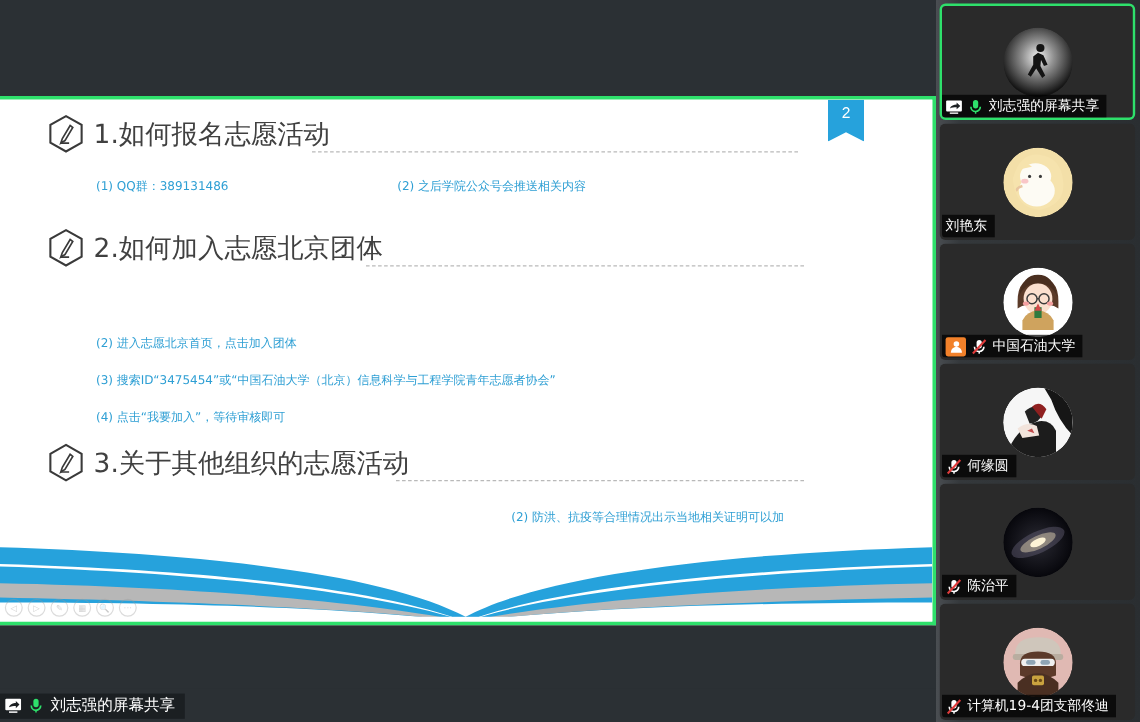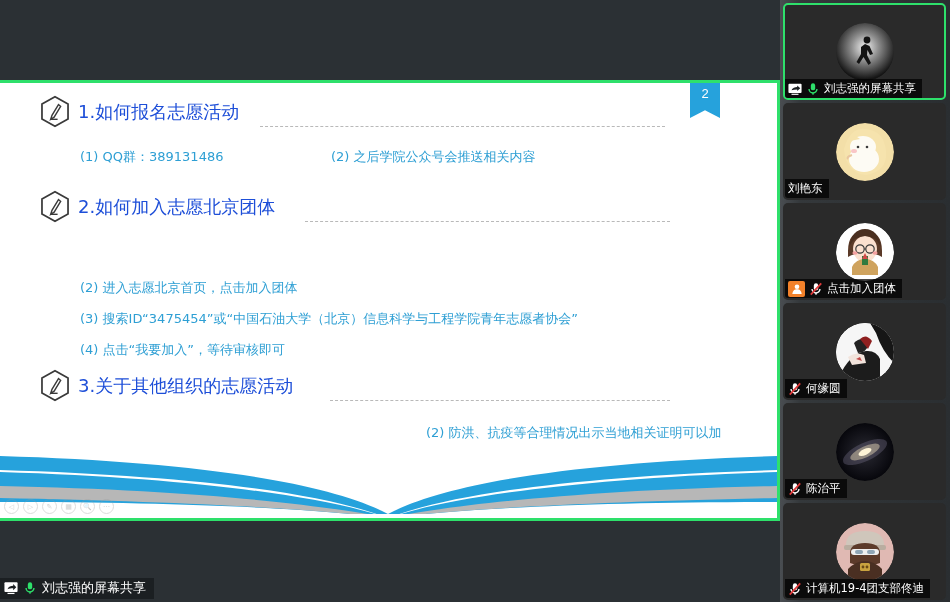--- a/index.html
+++ b/index.html
@@ -28,31 +28,31 @@
     background:#26a2dc; color:#fff;
     font-size:13px; text-align:center; line-height:22px;
     clip-path:polygon(0 0,100% 0,100% 100%,50% 78%,0 100%);
   }
 
   
   .sec { position:absolute; left:40px; display:flex; align-items:center; }
   .hexicon { width:30px; height:33px; flex:0 0 30px; position:relative; }
   .hexicon svg { display:block; }
   .sec-title {
-    font-size:18px; color:#1d4ed8; margin-left:8px; white-space:nowrap;
+    font-size:22px; color:#404040; margin-left:8px; white-space:nowrap;
     font-family:"DejaVu Sans","Liberation Sans",sans-serif;
   }
   .dash {
     position:absolute; height:0; border-top:1px dashed #b9b9b9;
     bottom:2px;
   }
 
   
   .bullet {
-    position:absolute; color:#2e9fd4; font-size:13px; white-space:nowrap;
+    position:absolute; color:#2e9fd4; font-size:10px; white-space:nowrap;
     font-family:"DejaVu Sans","Liberation Sans",sans-serif;
   }
 
   
   #deco { position:absolute; left:0; bottom:0; width:777px; height:90px; }
 
   
   #ppt-toolbar {
     position:absolute; left:4px; bottom:4px; display:flex; gap:4px;
     opacity:.35;
@@ -274,21 +274,21 @@
             <circle cx="8" cy="5" r="3.1" fill="#ffffff"></circle>
             <path d="M1.8 14.5 C2.2 9.8 5 8.2 8 8.2 C11 8.2 13.8 9.8 14.2 14.5 Z" fill="#ffffff"></path>
           </svg>
         </span>
         <svg class="ic" viewBox="0 0 16 16">
           <rect x="5.5" y="1.5" width="5" height="8" rx="2.5" fill="#ffffff"></rect>
           <path d="M3.5 8 a4.5 4.5 0 0 0 9 0" fill="none" stroke="#ffffff" stroke-width="1.6"></path>
           <rect x="7.3" y="12" width="1.4" height="2.6" fill="#ffffff"></rect>
           <line x1="2" y1="14.4" x2="14" y2="1.6" stroke="#e03b3b" stroke-width="2"></line>
         </svg>
-        <span>点击加入团体</span>
+        <span>中国石油大学</span>
       </div>
     </div>
 
     <div class="tile">
       <div class="avatar">
         <svg viewBox="0 0 58 58" width="58" height="58">
           <circle cx="29" cy="29" r="29" fill="#ececec"></circle>
           <path d="M29 0 A29 29 0 0 1 29 58 A29 29 0 0 1 29 0 Z" fill="#f6f6f6"></path>
           <path d="M34 0 L58 0 L58 40 Q46 28 40 10 Z" fill="#161616"></path>
           <path d="M6 48 Q16 30 30 28 Q40 27 44 36 L44 58 L6 58 Z" fill="#1c1c1c"></path>

